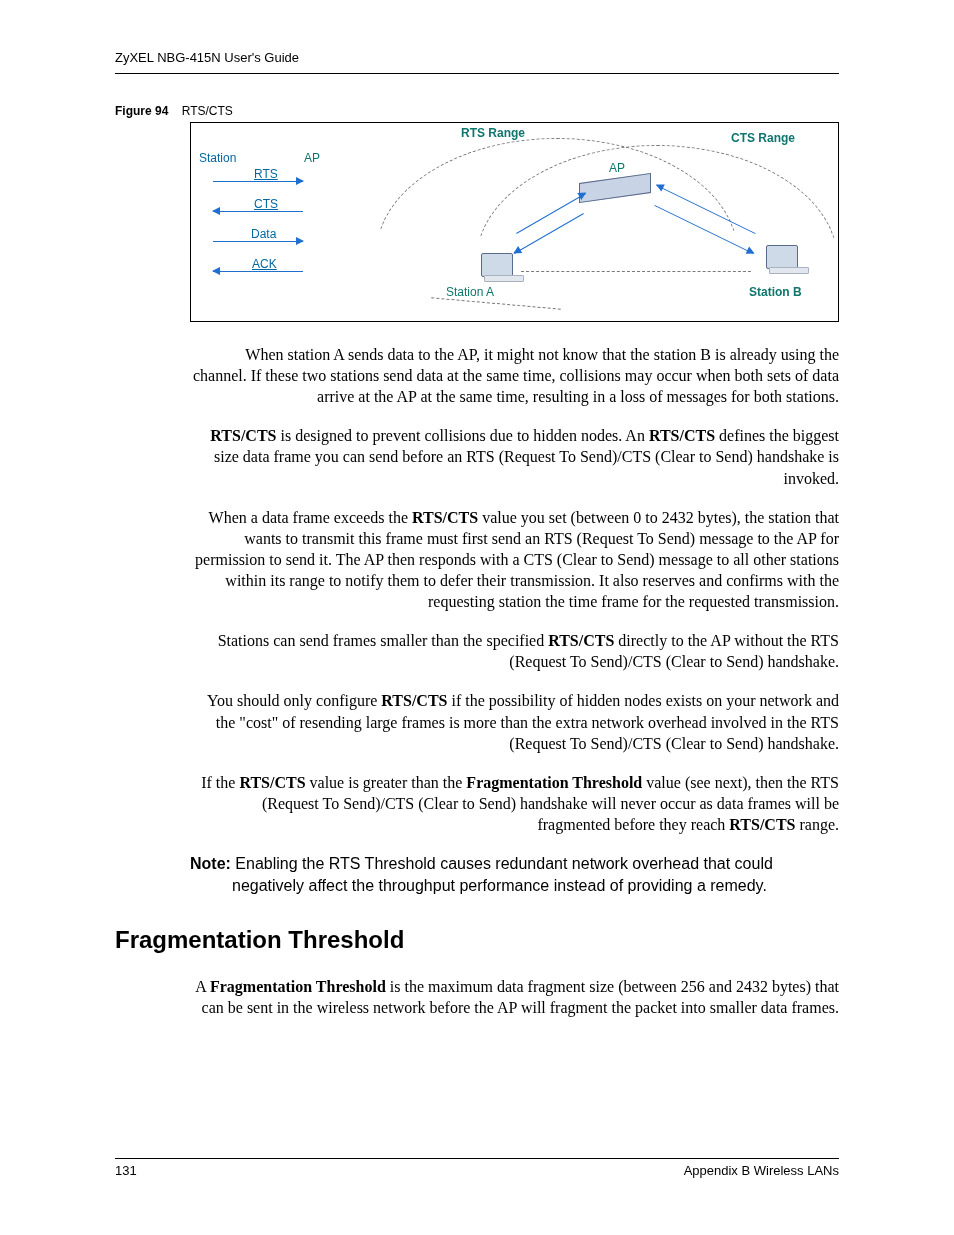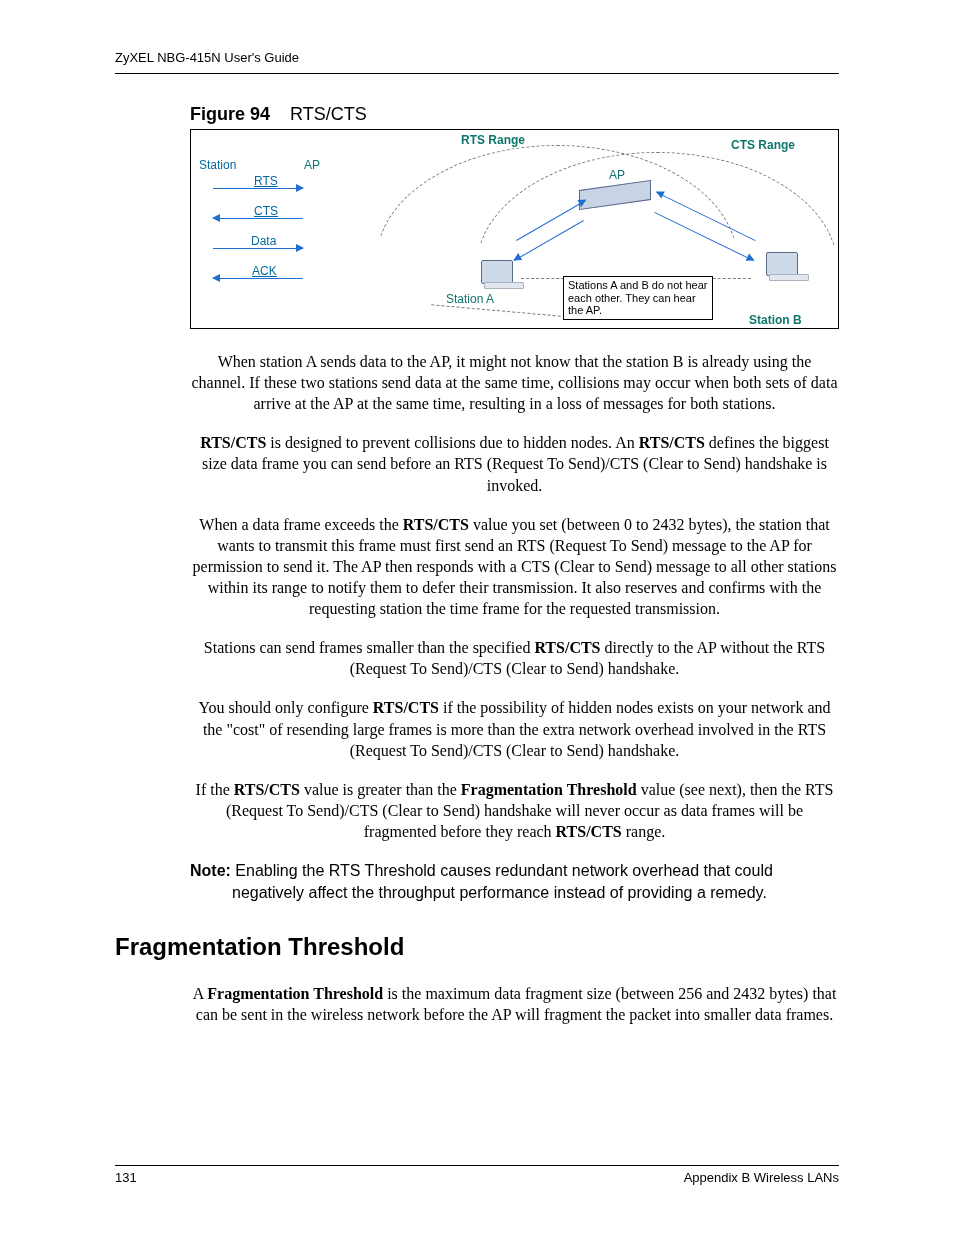--- a/index.html
+++ b/index.html
@@ -14,22 +14,21 @@
   }
   .header-bar {
     font-family: Arial, Helvetica, sans-serif;
     font-size: 13px;
     border-bottom: 1px solid #000;
     padding-bottom: 8px;
     margin-bottom: 30px;
   }
   .figure-label {
     font-family: Arial, Helvetica, sans-serif;
-    font-size: 18px;
-    margin-left: 75px;
+    font-size: 12px;
     margin-bottom: 4px;
   }
   .figure-label b { font-weight: bold; }
   .figure-box {
     border: 1px solid #000;
     margin-left: 75px;
     margin-right: 0;
     height: 198px;
     position: relative;
     font-family: Arial, Helvetica, sans-serif;
@@ -98,21 +97,21 @@
     background: #fff;
     font-size: 11px;
     padding: 2px 4px;
     line-height: 1.15;
   }
   .body-para {
     margin-left: 75px;
     margin-top: 0;
     margin-bottom: 18px;
     line-height: 1.32;
-    text-align: center;
+    text-align: right;
   }
   .note-para {
     font-family: Arial, Helvetica, sans-serif;
     font-size: 16px;
     margin-left: 75px;
     margin-bottom: 30px;
     line-height: 1.35;
     text-indent: -42px;
     padding-left: 42px;
   }
@@ -168,30 +167,29 @@
   <div class="fig-curve" style="left:185px; top:15px; width:360px; height:230px; clip-path: inset(0 0 60% 0);"></div>
   <div class="fig-curve" style="left:285px; top:22px; width:360px; height:230px; clip-path: inset(0 0 60% 0);"></div>
 
   <span class="fig-label" style="left:418px; top:38px;">AP</span>
   <div class="fig-ap" style="left:388px; top:55px;"></div>
 
   <div class="fig-monitor" style="left:290px; top:130px;"></div>
   <span class="fig-label" style="left:255px; top:162px;">Station  A</span>
 
   <div class="fig-monitor" style="left:575px; top:122px;"></div>
-  <span class="fig-label" style="left:558px; top:162px; font-weight:bold;margin-top:21px;">Station B</span>
+  <span class="fig-label" style="left:558px; top:162px; font-weight:bold;">Station B</span>
 
   <div class="fig-arrow right" style="left:320px; top:90px; width:80px; transform: rotate(-30deg);"></div>
   <div class="fig-arrow left" style="left:318px; top:110px; width:80px; transform: rotate(-30deg);"></div>
   <div class="fig-arrow left" style="left:460px; top:86px; width:110px; transform: rotate(26deg);"></div>
   <div class="fig-arrow right" style="left:458px; top:106px; width:110px; transform: rotate(26deg);"></div>
 
   <div class="fig-dash" style="left:330px; top:148px; width:230px;"></div>
 
-  <div class="fig-textbox" style="left:372px; top:146px; width:140px;">Stations A and B do not hear each other. They can hear the AP.</div>
 
   <div class="fig-dash" style="left:240px; top:180px; width:130px; transform: rotate(5deg);"></div>
 </div>
 
 <p class="body-para">
   <span>When station A sends data to the AP, it might not know that the station B is already using the channel. If these two stations send data at the same time, collisions may occur when both sets of data arrive at the AP at the same time, resulting in a loss of messages for both stations.</span>
 </p>
 
 <p class="body-para">
   <b>RTS/CTS</b><span> is designed to prevent collisions due to hidden nodes. An </span><b>RTS/CTS</b><span> defines the biggest size data frame you can send before an RTS (Request To Send)/CTS (Clear to Send) handshake is invoked.</span>

